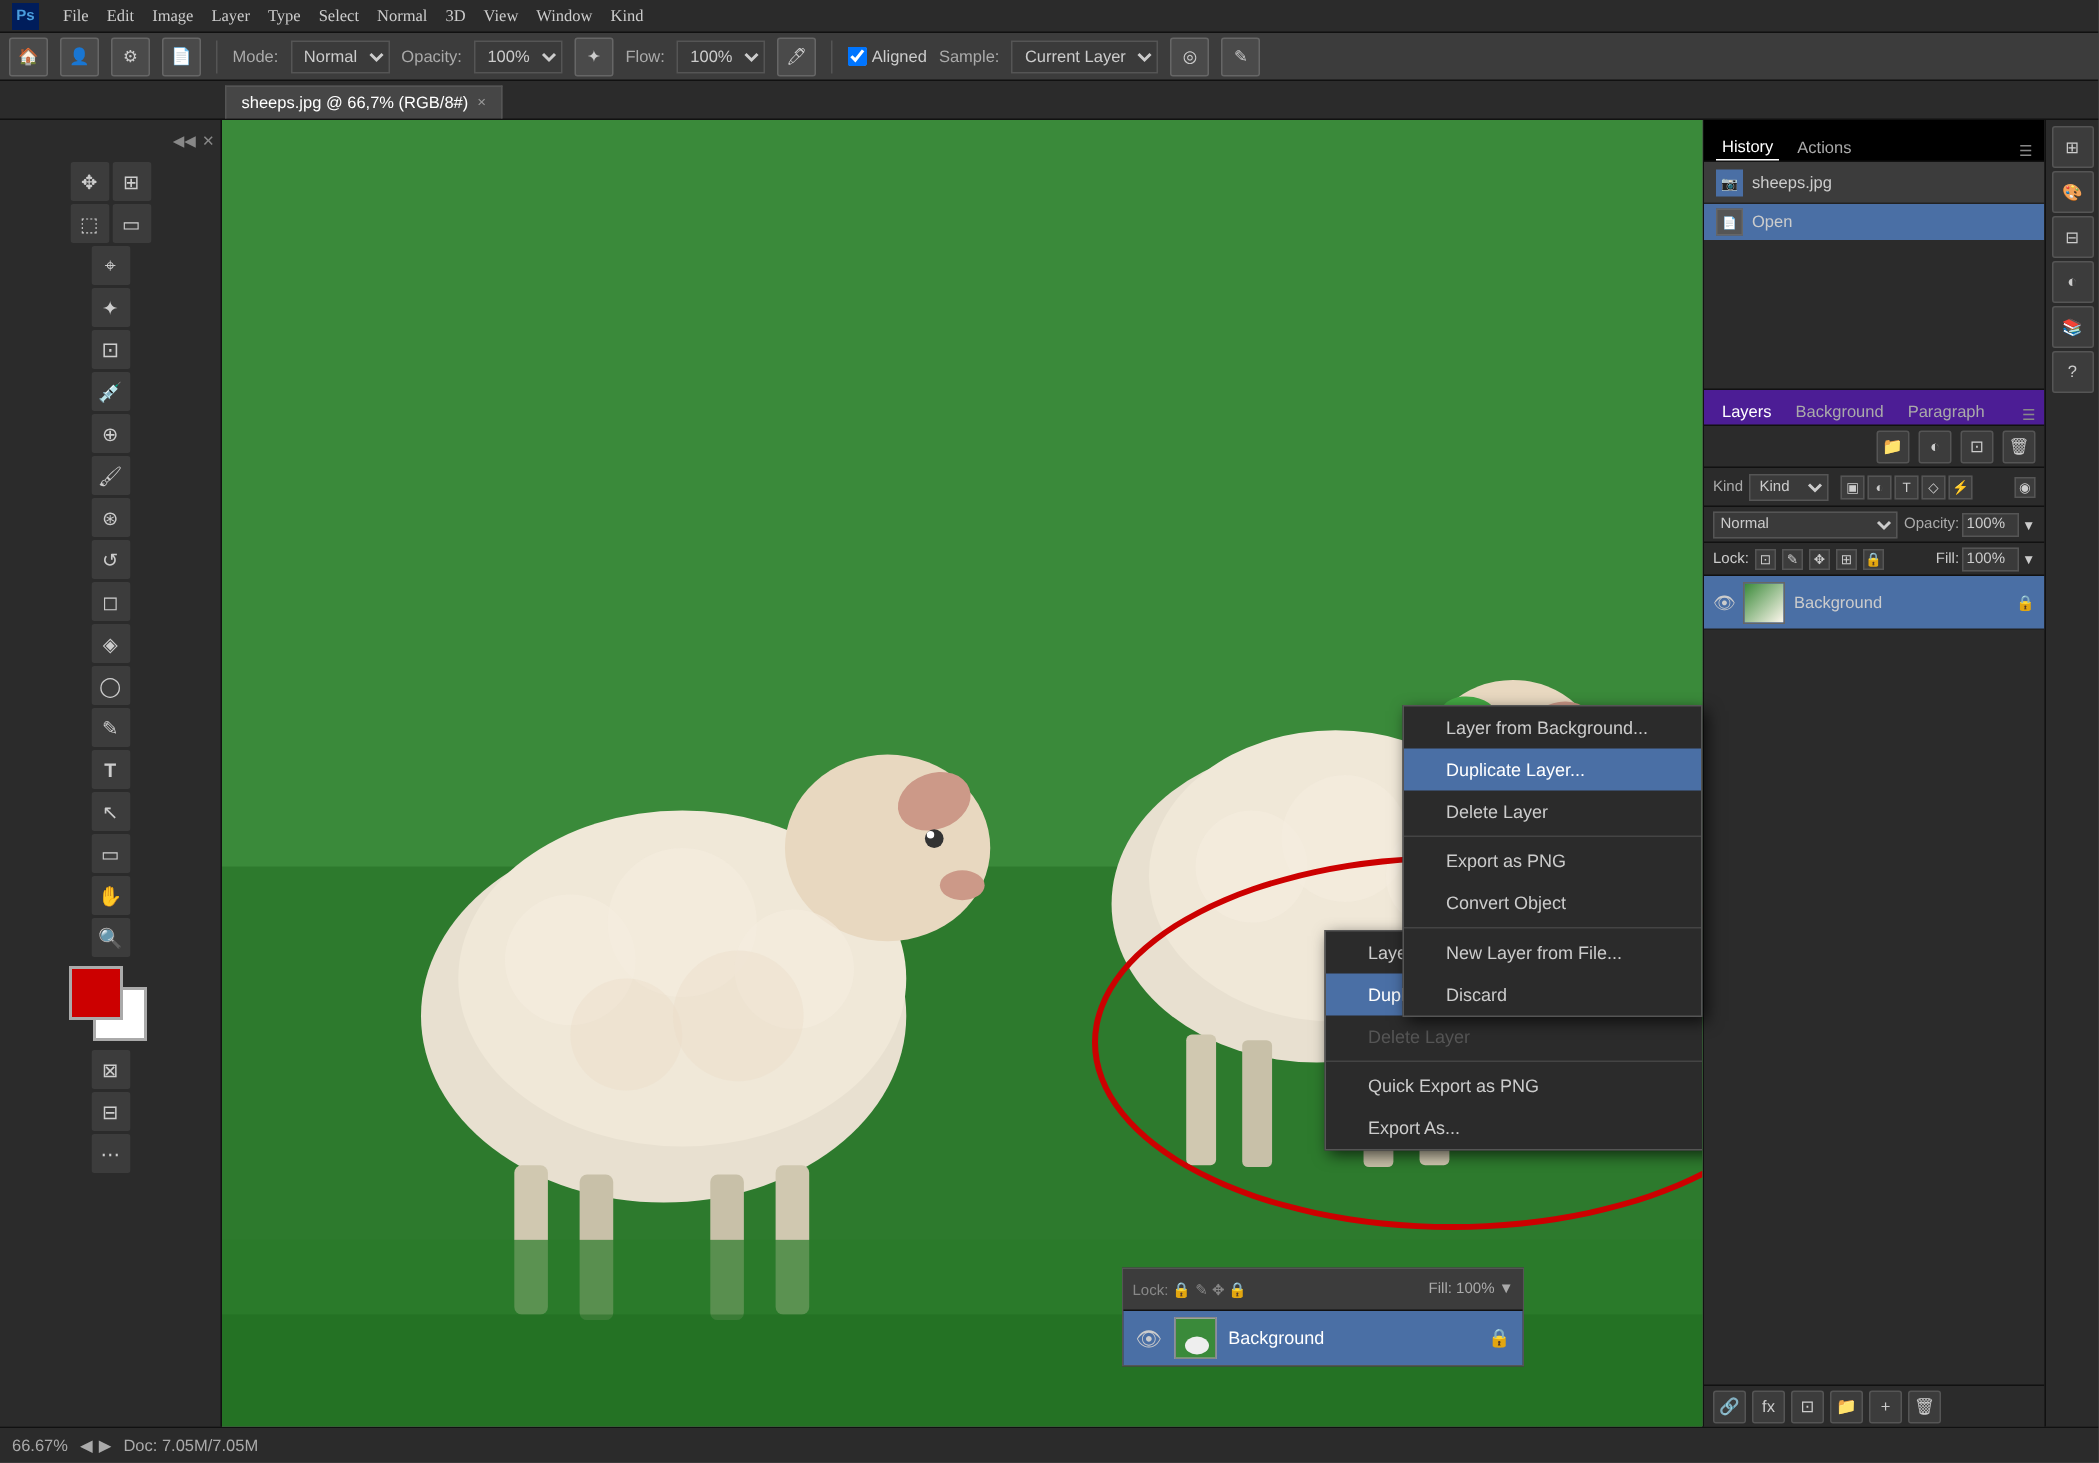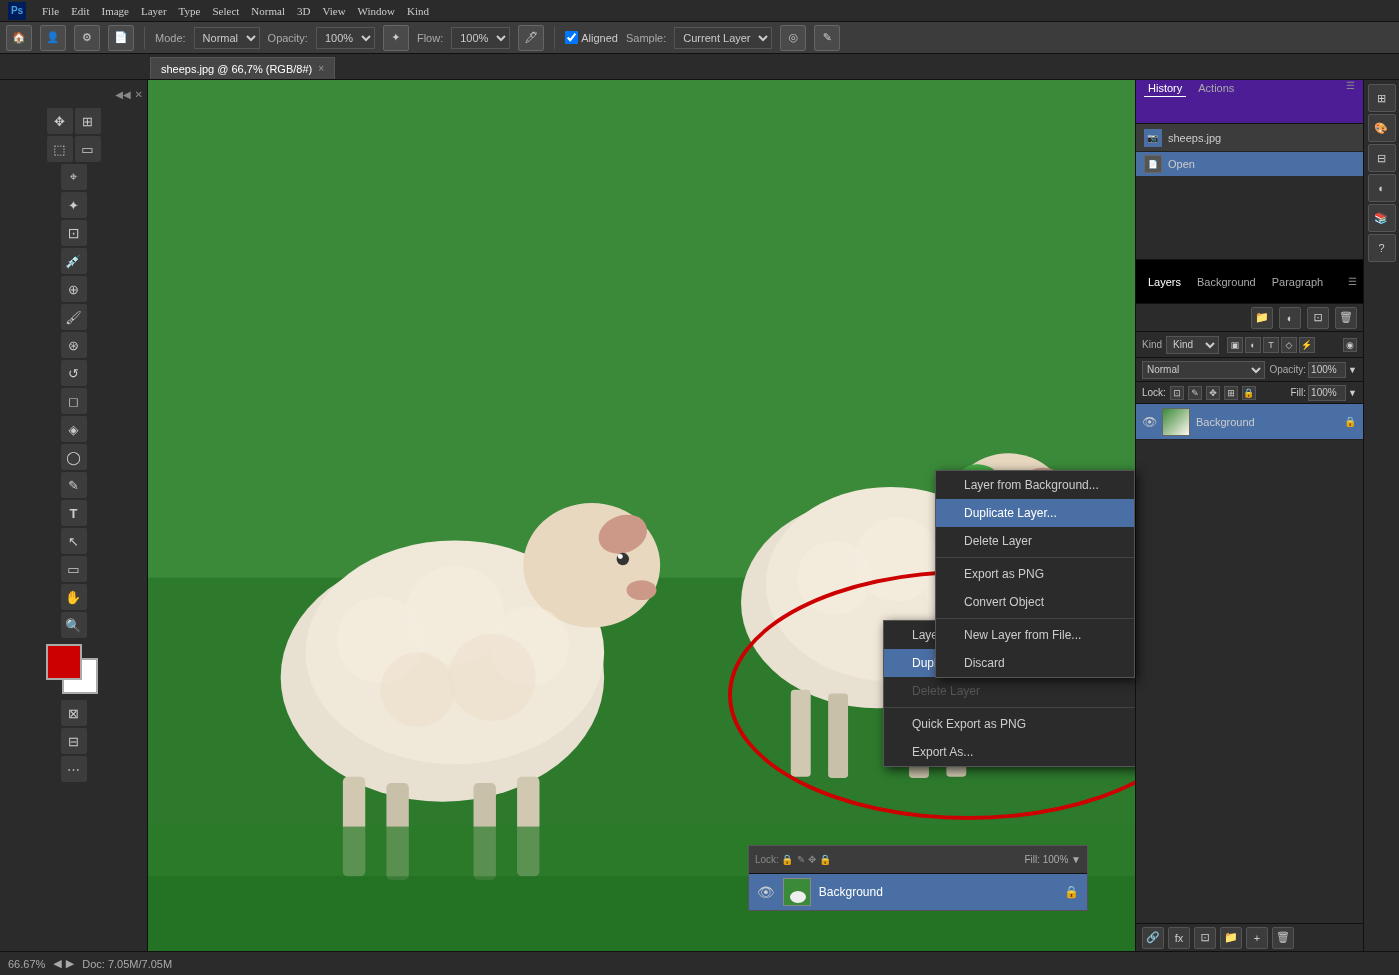--- a/index.html
+++ b/index.html
@@ -183,24 +183,24 @@
 
     
     .right-panel {
       width: 228px;
       background: #2b2b2b;
       border-left: 1px solid #111;
       display: flex;
       flex-direction: column;
     }
     .panel-header {
-      height: 44px;
-      background: #4c1d95;
-      display: flex;
-      align-items: flex-start;
+      height: 28px;
+      background: #000000;
+      display: flex;
+      align-items: flex-end;
       padding: 0 8px;
       gap: 8px;
       border-bottom: 1px solid #111;
     }
     .panel-tab {
       font-size: 11px;
       color: #aaa;
       cursor: pointer;
       padding: 2px 4px;
     }
@@ -229,24 +229,24 @@
       display: flex; align-items: center; justify-content: center;
     }
 
     
     .layers-panel {
       flex: 1;
       display: flex;
       flex-direction: column;
     }
     .layers-tabs {
-      height: 44px;
-      background: #000000;
-      display: flex;
-      align-items: center;
+      height: 24px;
+      background: #4c1d95;
+      display: flex;
+      align-items: flex-end;
       padding: 0 6px;
       gap: 4px;
       border-bottom: 1px solid #111;
     }
     .layers-tab {
       font-size: 11px;
       color: #aaa;
       cursor: pointer;
       padding: 2px 6px;
     }
@@ -659,21 +659,21 @@
         <circle cx="555" cy="400" r="30" fill="#f5ede0" opacity="0.6"></circle>
         <circle cx="605" cy="385" r="34" fill="#f5ede0" opacity="0.5"></circle>
         <circle cx="655" cy="405" r="28" fill="#f5ede0" opacity="0.6"></circle>
 
         <rect x="0" y="600" width="800" height="100" fill="#2a7a2a" opacity="0.7"></rect>
         <rect x="0" y="640" width="800" height="60" fill="#1d6a1d" opacity="0.5"></rect>
       </svg>
 
       <div class="annotation-circle"></div>
 
-      <div style="position:absolute; bottom:40px; left:600px; width:340px; background:#2b2b2b; border:1px solid #555; z-index:60;">
+      <div style="position:absolute; bottom:40px; left:600px; width:268px; background:#2b2b2b; border:1px solid #555; z-index:60;">
 
         <div style="height:28px; background:#3c3c3c; display:flex; align-items:center; padding:0 6px; gap:4px; border-bottom:1px solid #111;">
           <div style="font-size:10px; color:#aaa; flex:1; display:flex; gap:8px;">
             <span style="color:#888;">Lock: 🔒 ✎ ✥ 🔒</span>
             <span style="margin-left:auto;">Fill: 100% ▼</span>
           </div>
         </div>
 
         <div style="height:36px; background:#4a6fa5; display:flex; align-items:center; padding:0 8px; gap:8px;">
           <span style="font-size:14px;">👁</span>

